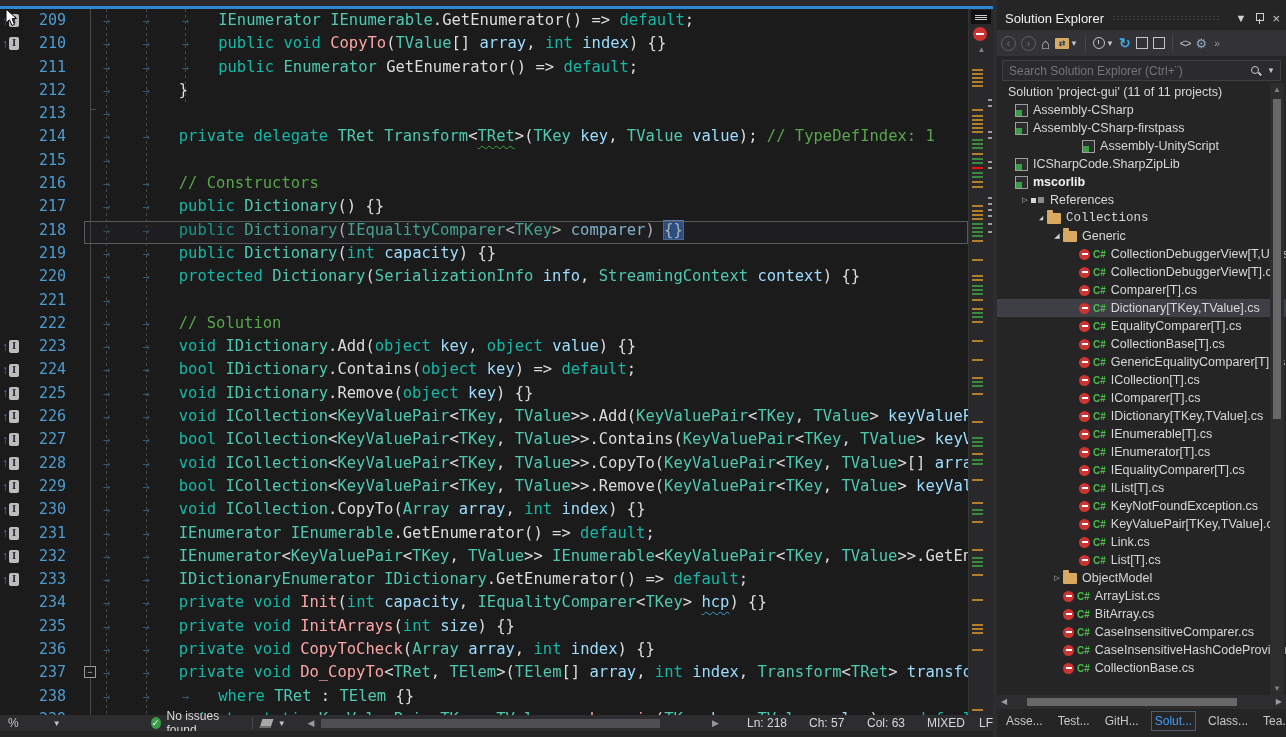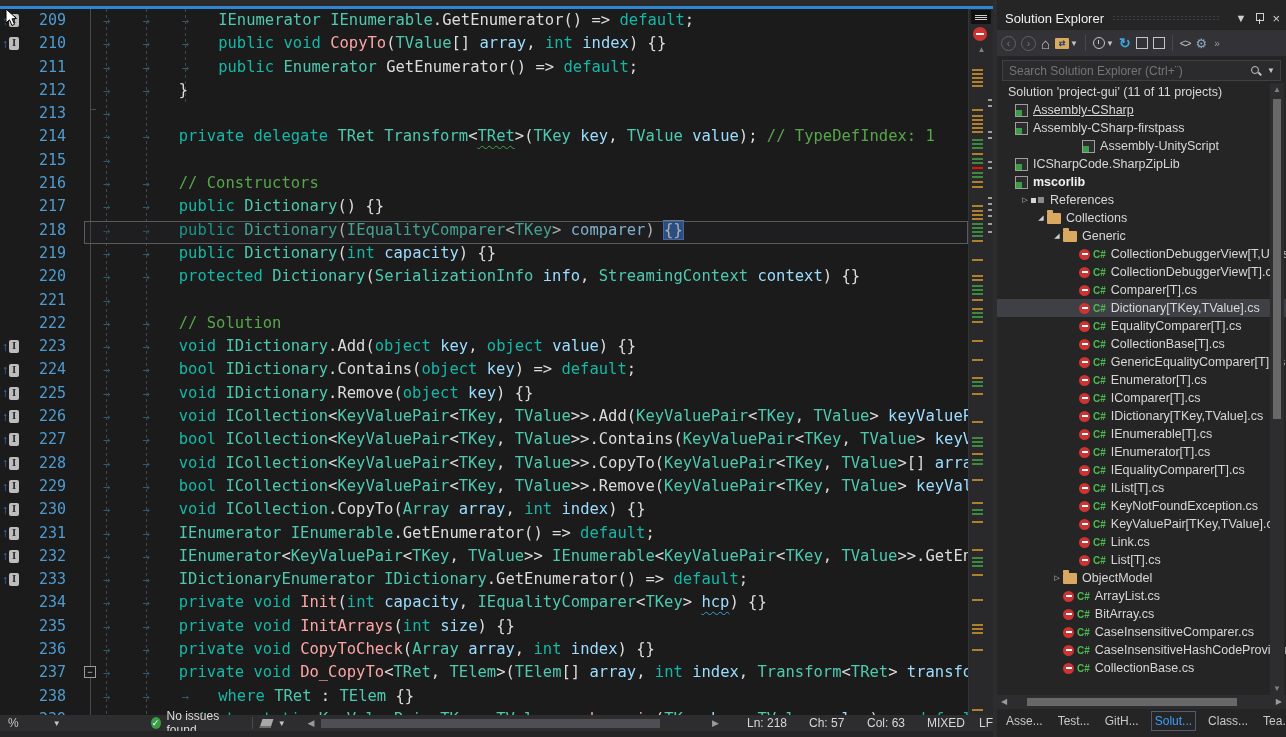--- a/index.html
+++ b/index.html
@@ -357,21 +357,21 @@
     <input readonly="" placeholder="Search Solution Explorer (Ctrl+¨)" style="">
     <span id="mag-icon"></span>
     <span class="caret" style="margin:0 5px 0 3px;">▼</span>
   </div>
 
   <div id="se-tree">
     <div class="trow" style="padding-left: 6px;">
         <span class="arrow" style="width: 0px;"></span>
         <span class="label">Solution 'project-gui' (11 of 11 projects)</span>
       </div>
-      <div class="trow" style="padding-left: 6px; text-decoration: underline;">
+      <div class="trow" style="padding-left: 6px;">
         <span class="arrow"></span>
         <span class="ic-proj"></span>
         <span class="label">Assembly-CSharp</span>
       </div>
       <div class="trow" style="padding-left: 6px;">
         <span class="arrow"></span>
         <span class="ic-proj"></span>
         <span class="label">Assembly-CSharp-firstpass</span>
       </div>
       <div class="trow" style="padding-left: 6px; justify-content: center;">
@@ -387,21 +387,21 @@
       <div class="trow" style="padding-left: 6px;">
         <span class="arrow"></span>
         <span class="ic-proj"></span>
         <span class="label bold">mscorlib</span>
       </div>
       <div class="trow" style="padding-left: 22px;">
         <span class="arrow">▷</span>
         <span class="ic-refs"></span>
         <span class="label">References</span>
       </div>
-      <div class="trow" style="padding-left: 38px;">
+      <div class="trow" style="padding-left: 38px; font-family: Liberation Mono, monospace;">
         <span class="arrow">◢</span>
         <span class="ic-folder"></span>
         <span class="label">Collections</span>
       </div>
       <div class="trow" style="padding-left: 54px;">
         <span class="arrow">◢</span>
         <span class="ic-folder"></span>
         <span class="label">Generic</span>
       </div>
       <div class="trow" style="padding-left: 70px;">
@@ -443,21 +443,21 @@
       <div class="trow" style="padding-left: 70px;">
         <span class="arrow"></span>
         <span class="ic-lock"></span>
         <span class="ic-cs">C#</span>
         <span class="label">GenericEqualityComparer[T].cs</span>
       </div>
       <div class="trow" style="padding-left: 70px;">
         <span class="arrow"></span>
         <span class="ic-lock"></span>
         <span class="ic-cs">C#</span>
-        <span class="label">Enumerator[T].cs</span>
+        <span class="label">ICollection[T].cs</span>
       </div>
       <div class="trow" style="padding-left: 70px;">
         <span class="arrow"></span>
         <span class="ic-lock"></span>
         <span class="ic-cs">C#</span>
         <span class="label">IComparer[T].cs</span>
       </div>
       <div class="trow" style="padding-left: 70px;">
         <span class="arrow"></span>
         <span class="ic-lock"></span>

